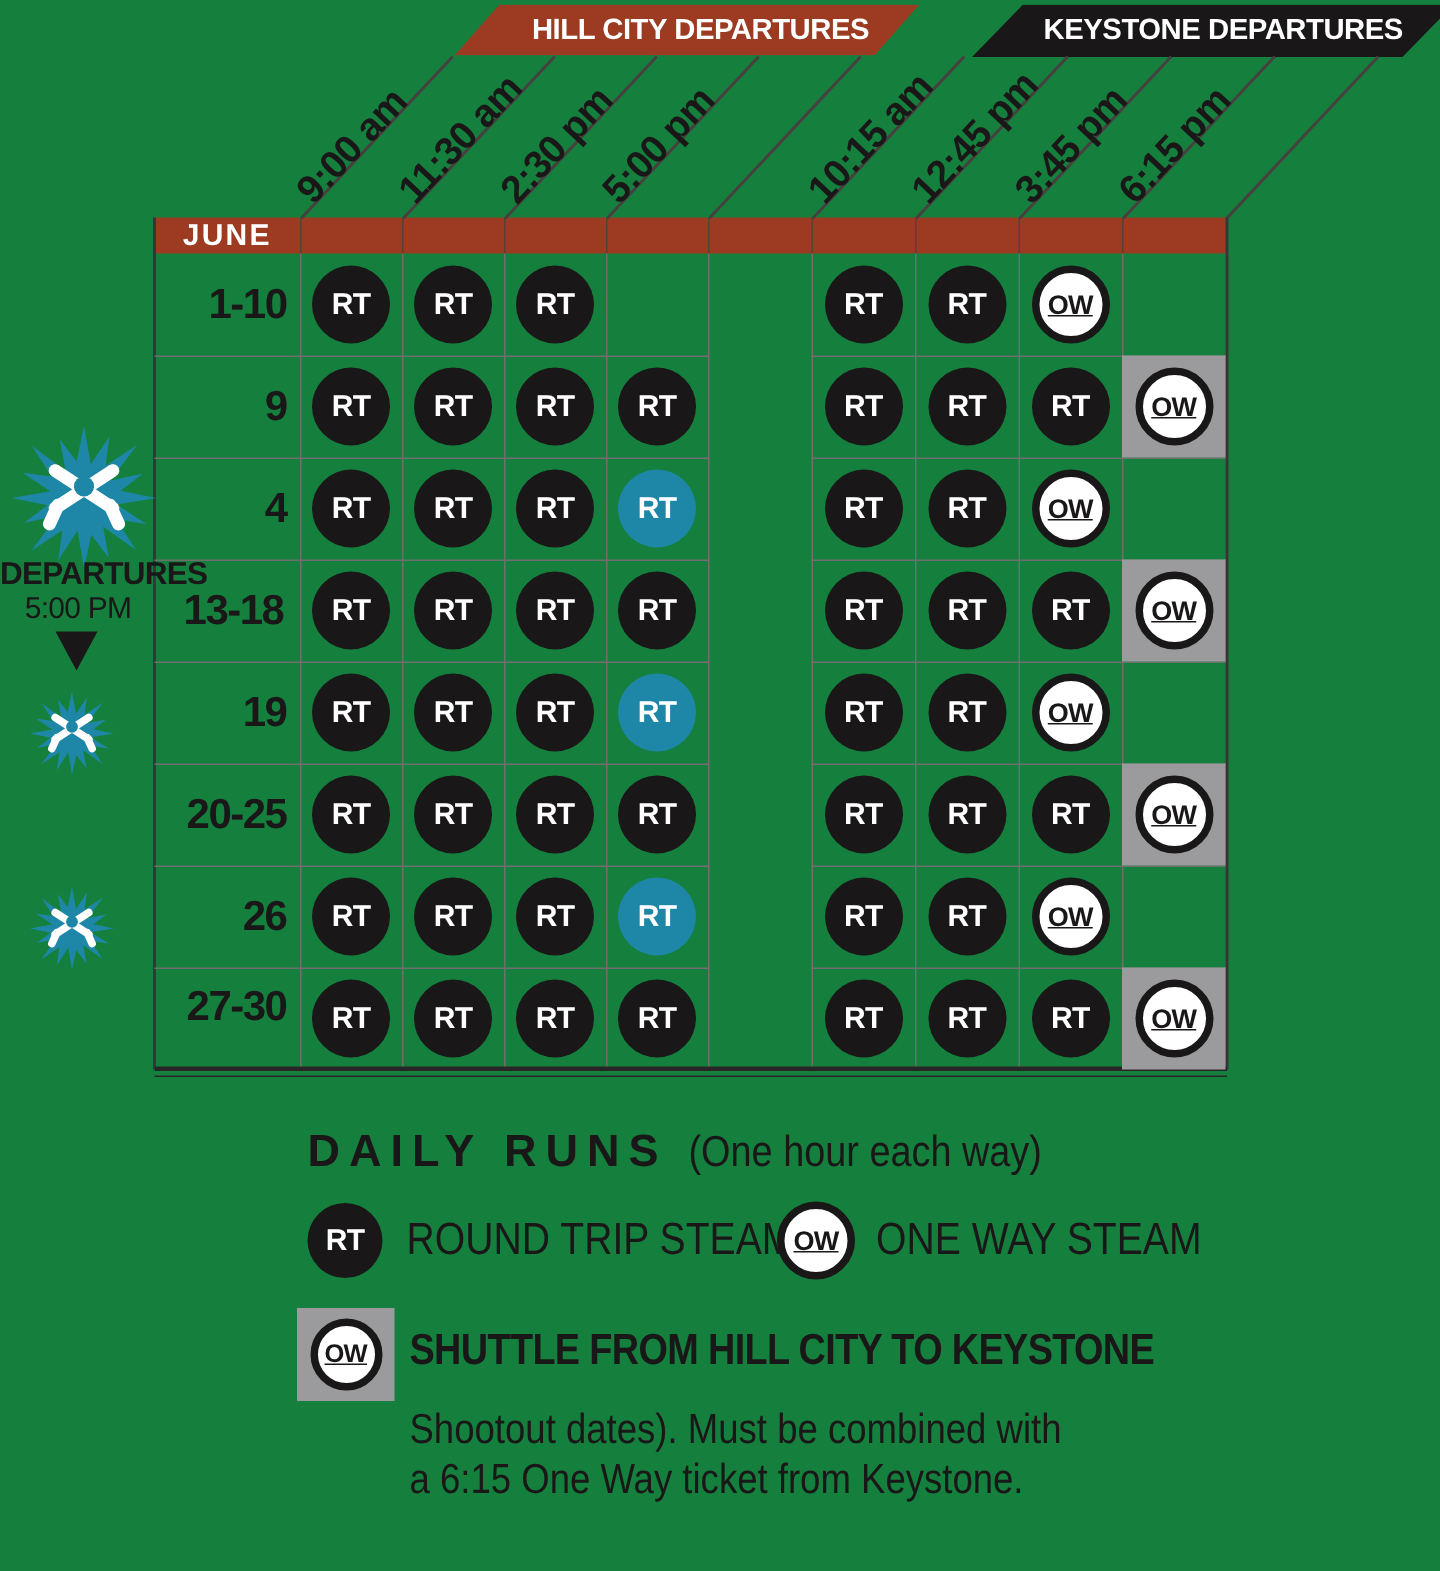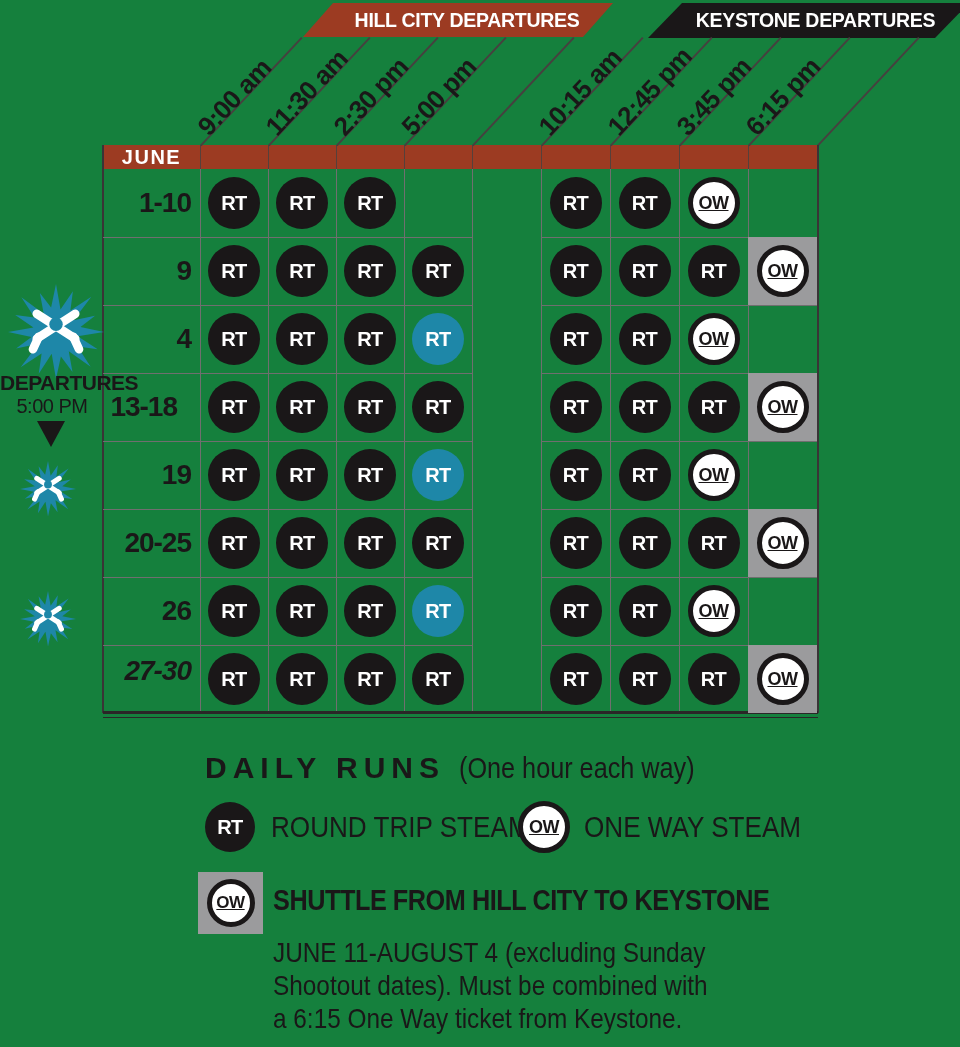--- a/index.html
+++ b/index.html
@@ -164,21 +164,21 @@
       <div class="cell" style="left:541px;top:305px;width:69px;height:68px;">
         <span class="badge rt">RT</span>
       </div>
       <div class="cell" style="left:610px;top:305px;width:69px;height:68px;">
         <span class="badge rt">RT</span>
       </div>
       <div class="cell" style="left:679px;top:305px;width:69px;height:68px;">
         <span class="badge ow">OW</span>
       </div>
       <div class="cell" style="left:748px;top:305px;width:69px;height:68px;"></div>
-      <div class="rowlabel" style="left:89px;top:373px;width:97px;height:68px;">13-18</div>
+      <div class="rowlabel" style="left:101px;top:373px;width:97px;height:68px;">13-18</div>
       <div class="cell" style="left:200px;top:373px;width:68px;height:68px;">
         <span class="badge rt">RT</span>
       </div>
       <div class="cell" style="left:268px;top:373px;width:68px;height:68px;">
         <span class="badge rt">RT</span>
       </div>
       <div class="cell" style="left:336px;top:373px;width:68px;height:68px;">
         <span class="badge rt">RT</span>
       </div>
       <div class="cell" style="left:404px;top:373px;width:68px;height:68px;">
@@ -260,21 +260,21 @@
       <div class="cell" style="left:541px;top:577px;width:69px;height:68px;">
         <span class="badge rt">RT</span>
       </div>
       <div class="cell" style="left:610px;top:577px;width:69px;height:68px;">
         <span class="badge rt">RT</span>
       </div>
       <div class="cell" style="left:679px;top:577px;width:69px;height:68px;">
         <span class="badge ow">OW</span>
       </div>
       <div class="cell" style="left:748px;top:577px;width:69px;height:68px;"></div>
-      <div class="rowlabel" style="left:103px;top:645px;width:97px;height:52px;font-style:italic;">27-30</div>
+      <div class="rowlabel" style="left:103px;top:645px;width:97px;height:52px;">27-30</div>
       <div class="cell" style="left:200px;top:645px;width:68px;height:68px;">
         <span class="badge rt">RT</span>
       </div>
       <div class="cell" style="left:268px;top:645px;width:68px;height:68px;">
         <span class="badge rt">RT</span>
       </div>
       <div class="cell" style="left:336px;top:645px;width:68px;height:68px;">
         <span class="badge rt">RT</span>
       </div>
       <div class="cell" style="left:404px;top:645px;width:68px;height:68px;">
@@ -343,18 +343,17 @@
     <span class="cond" style="font-size:30px;margin-left:14px;">ONE WAY STEAM</span>
   </div>
 
   <div class="abs" style="left:198px;top:872px;width:65px;height:62px;background:var(--gray);display:flex;align-items:center;justify-content:center;">
     <span class="badge ow" style="width:48px;height:48px;font-size:17px;">OW</span>
   </div>
   <div class="abs" style="left:273px;top:884px;">
     <span class="cond" style="font-weight:bold;font-size:29px;letter-spacing:-0.5px;">SHUTTLE FROM HILL CITY TO KEYSTONE</span>
   </div>
   <div class="abs" style="left:273px;top:936px;font-size:28px;line-height:33px;">
-    <div><span class="cond">JUNE 11-AUGUST 4 (excluding Sunday</span></div>
     <div><span class="cond">Shootout dates). Must be combined with</span></div>
     <div><span class="cond">a 6:15 One Way ticket from Keystone.</span></div>
   </div>
 
 </div>
 
 </body></html>

